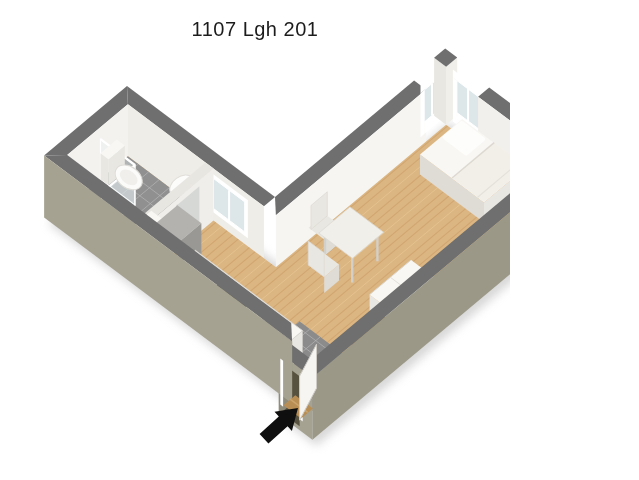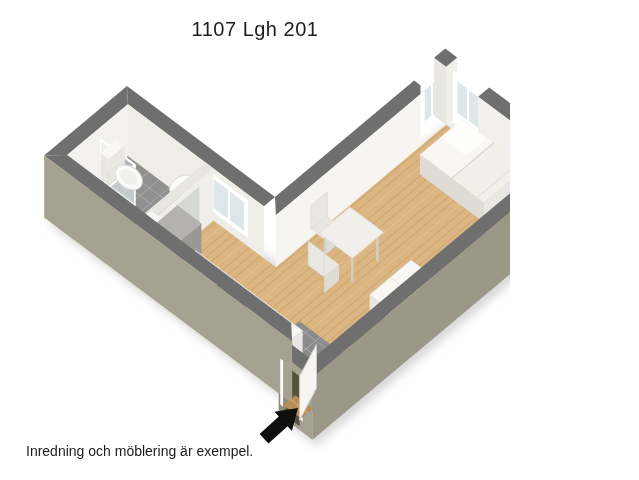--- a/index.html
+++ b/index.html
@@ -254,14 +254,13 @@
       <g>
         <polygon points="280.3,358.6 283.1,360.7 283.1,406.7 280.3,404.6" fill="#ffffff"></polygon>
         <polygon points="299.9,373.3 302.7,375.4 302.7,421.4 299.9,419.3" fill="#ffffff"></polygon>
         <polygon points="295.3,395.3 312.9,408.5 301.1,418.5 283.5,405.3" fill="#b98e55"></polygon>
         <line x1="290.1" y1="399.2" x2="307.7" y2="412.4" stroke="#caa46b" stroke-width="1.5" opacity="1"></line>
         <polygon points="299.6,376.2 316.5,344.2 316.5,388.2 299.6,420.2" fill="#f6f5f2" stroke="#cfccc6" stroke-width="1"></polygon>
       </g>
       <polygon points="298,408 291.9,431 287.6,426.2 268.4,443.6 259.6,434 278.8,416.6 274.5,411.8" fill="#0f0f0f"></polygon>
     </svg>
   <div id="plan-title">1107 Lgh 201</div>
-  <div id="plan-caption">Inredning och möblering är exempel.</div>
 </div>
 
 </body></html>

